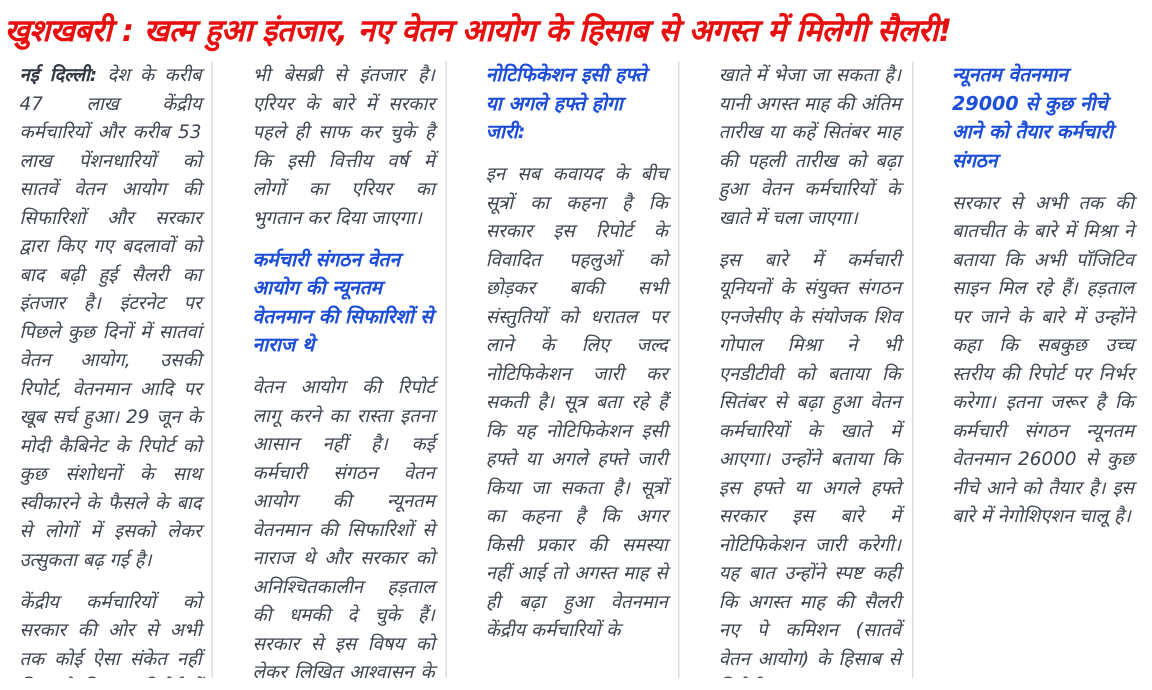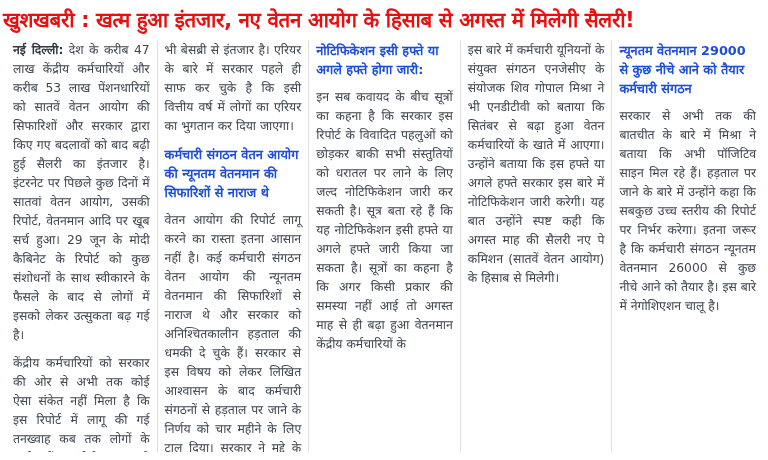--- a/index.html
+++ b/index.html
@@ -3,35 +3,36 @@
 <meta charset="utf-8">
 <style>
   * { box-sizing: border-box; }
   html, body {
     margin: 0; padding: 0;
     width: 768px; height: 460px;
     background: #ffffff;
     font-family: "DejaVu Sans", sans-serif;
     overflow: hidden;
   }
-  .page { width: 768px; height: 460px; background:#fff; }
+  .page { width: 768px; height: 460px; background:#fff;font-style:italic; }
   .headline {
     margin: 0;
     padding: 5px 3px 5px 3px;
     font-size: 20.5px;
     font-weight: bold;
     color: #e8100f;
     white-space: nowrap;
     letter-spacing: -0.3px;
   }
   .columns {
     display: flex;
     align-items: stretch;
     padding: 3px 5px 0 6px;
     height: 414px;
+    gap: 19px;
   }
   .col {
     flex: 1 1 0;
     padding: 0 7px;
     border-right: 1px solid #dedede;
     overflow: hidden;
   }
   .col:last-child { border-right: none; }
   .para {
     margin: 0 0 9px 0;
@@ -69,20 +70,21 @@
       <h3 class="subhead">कर्मचारी संगठन वेतन आयोग की न्यूनतम वेतनमान की सिफारिशों से नाराज थे</h3>
       <p class="para">वेतन आयोग की रिपोर्ट लागू करने का रास्ता इतना आसान नहीं है। कई कर्मचारी संगठन वेतन आयोग की न्यूनतम वेतनमान की सिफारिशों से नाराज थे और सरकार को अनिश्चितकालीन हड़ताल की धमकी दे चुके हैं। सरकार से इस विषय को लेकर लिखित आश्वासन के बाद कर्मचारी संगठनों से हड़ताल पर जाने के निर्णय को चार महीने के लिए टाल दिया। सरकार ने मुद्दे के समाधान के लिए एक उच्च स्तरीय समिति का गठन कर दिया है।</p>
     </div>
 
     <div class="col">
       <h3 class="subhead">नोटिफिकेशन इसी हफ्ते या अगले हफ्ते होगा जारी:</h3>
       <p class="para">इन सब कवायद के बीच सूत्रों का कहना है कि सरकार इस रिपोर्ट के विवादित पहलुओं को छोड़कर बाकी सभी संस्तुतियों को धरातल पर लाने के लिए जल्द नोटिफिकेशन जारी कर सकती है। सूत्र बता रहे हैं कि यह नोटिफिकेशन इसी हफ्ते या अगले हफ्ते जारी किया जा सकता है। सूत्रों का कहना है कि अगर किसी प्रकार की समस्या नहीं आई तो अगस्त माह से ही बढ़ा हुआ वेतनमान केंद्रीय कर्मचारियों के</p>
     </div>
 
     <div class="col">
+      <p class="para">खाते में भेजा जा सकता है। यानी अगस्त माह की अंतिम तारीख या कहें सितंबर माह की पहली तारीख को बढ़ा हुआ वेतन कर्मचारियों के खाते में चला जाएगा।</p>
       <p class="para">इस बारे में कर्मचारी यूनियनों के संयुक्त संगठन एनजेसीए के संयोजक शिव गोपाल मिश्रा ने भी एनडीटीवी को बताया कि सितंबर से बढ़ा हुआ वेतन कर्मचारियों के खाते में आएगा। उन्होंने बताया कि इस हफ्ते या अगले हफ्ते सरकार इस बारे में नोटिफिकेशन जारी करेगी। यह बात उन्होंने स्पष्ट कही कि अगस्त माह की सैलरी नए पे कमिशन (सातवें वेतन आयोग) के हिसाब से मिलेगी।</p>
 
     </div>
 
     <div class="col">
       <h3 class="subhead">न्यूनतम वेतनमान 29000 से कुछ नीचे आने को तैयार कर्मचारी संगठन</h3>
       <p class="para">सरकार से अभी तक की बातचीत के बारे में मिश्रा ने बताया कि अभी पॉजिटिव साइन मिल रहे हैं। हड़ताल पर जाने के बारे में उन्होंने कहा कि सबकुछ उच्च स्तरीय की रिपोर्ट पर निर्भर करेगा। इतना जरूर है कि कर्मचारी संगठन न्यूनतम वेतनमान 26000 से कुछ नीचे आने को तैयार है। इस बारे में नेगोशिएशन चालू है।</p>
 
     </div>
 

